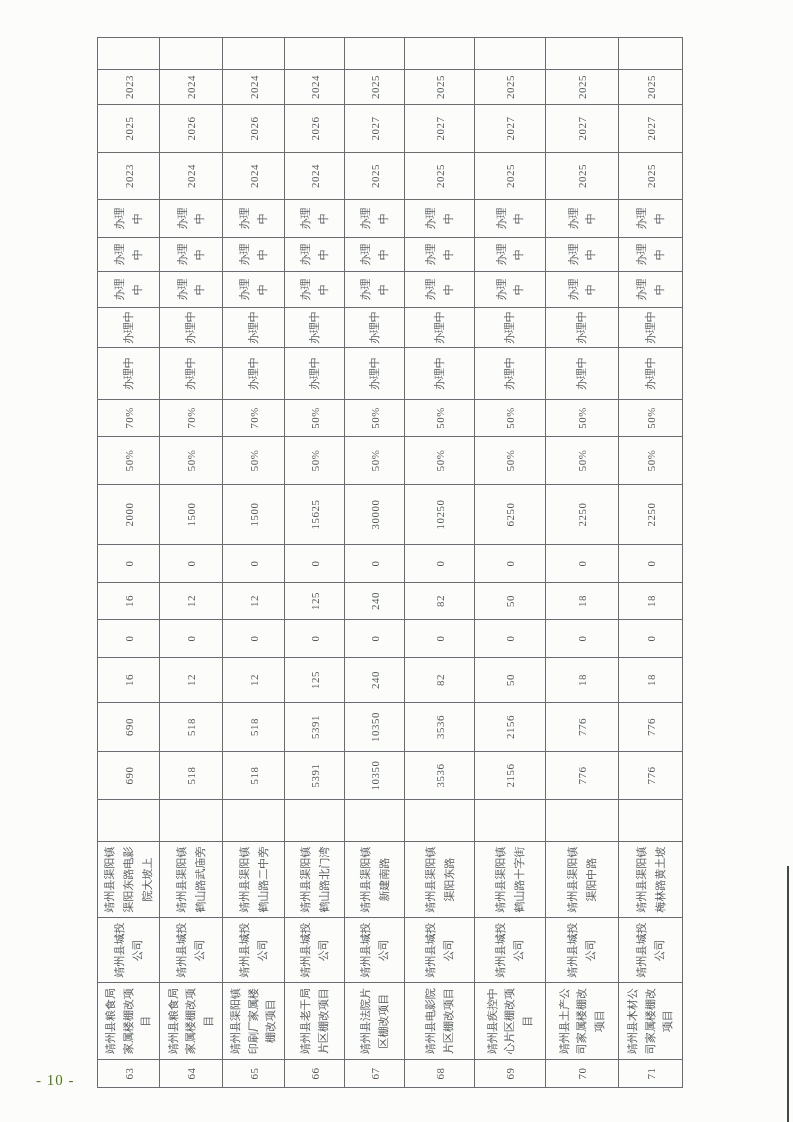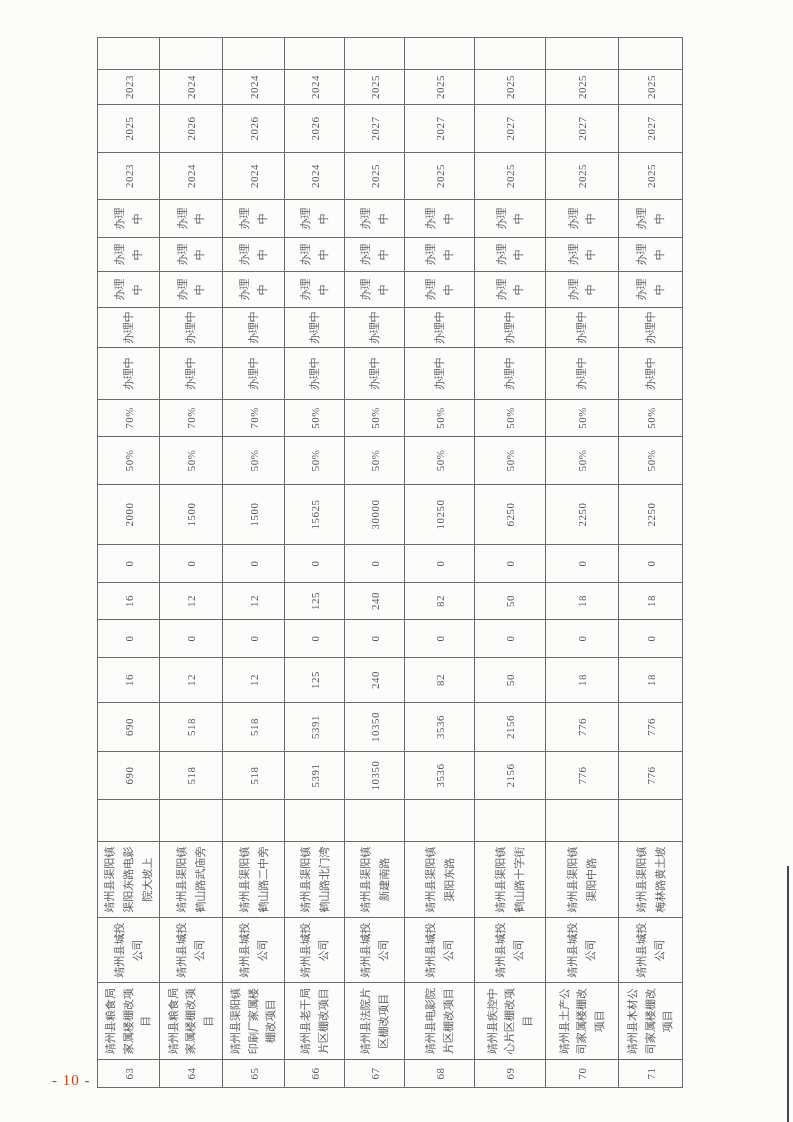--- a/index.html
+++ b/index.html
@@ -24,22 +24,22 @@
     word-break:break-all;
   }
   td.zh{font-size:12px;line-height:1.6;}
   td.addr{font-size:11px;line-height:1.7;}
   td.status{font-size:12px;line-height:1.55;}
   td.num{font-size:11px;letter-spacing:0.5px;}
   tr.r1{height:62px}tr.r2{height:63px}tr.r3{height:62px}
   tr.r4{height:60px}tr.r5{height:60px}tr.r6{height:70px}
   tr.r7{height:71px}tr.r8{height:73px}tr.r9{height:64px}
   .page-number{
-    position:absolute;left:52px;top:1072px;
-    font-size:15px;color:#c2410c;letter-spacing:1px;
+    position:absolute;left:36px;top:1072px;
+    font-size:15px;color:#4d7c0f;letter-spacing:1px;
     white-space:pre;
   }
   .scan-edge-line{
     position:absolute;left:787px;top:866px;width:2px;height:256px;
     background:#3f4a49;
   }
 </style>
 </head>
 <body>
 

